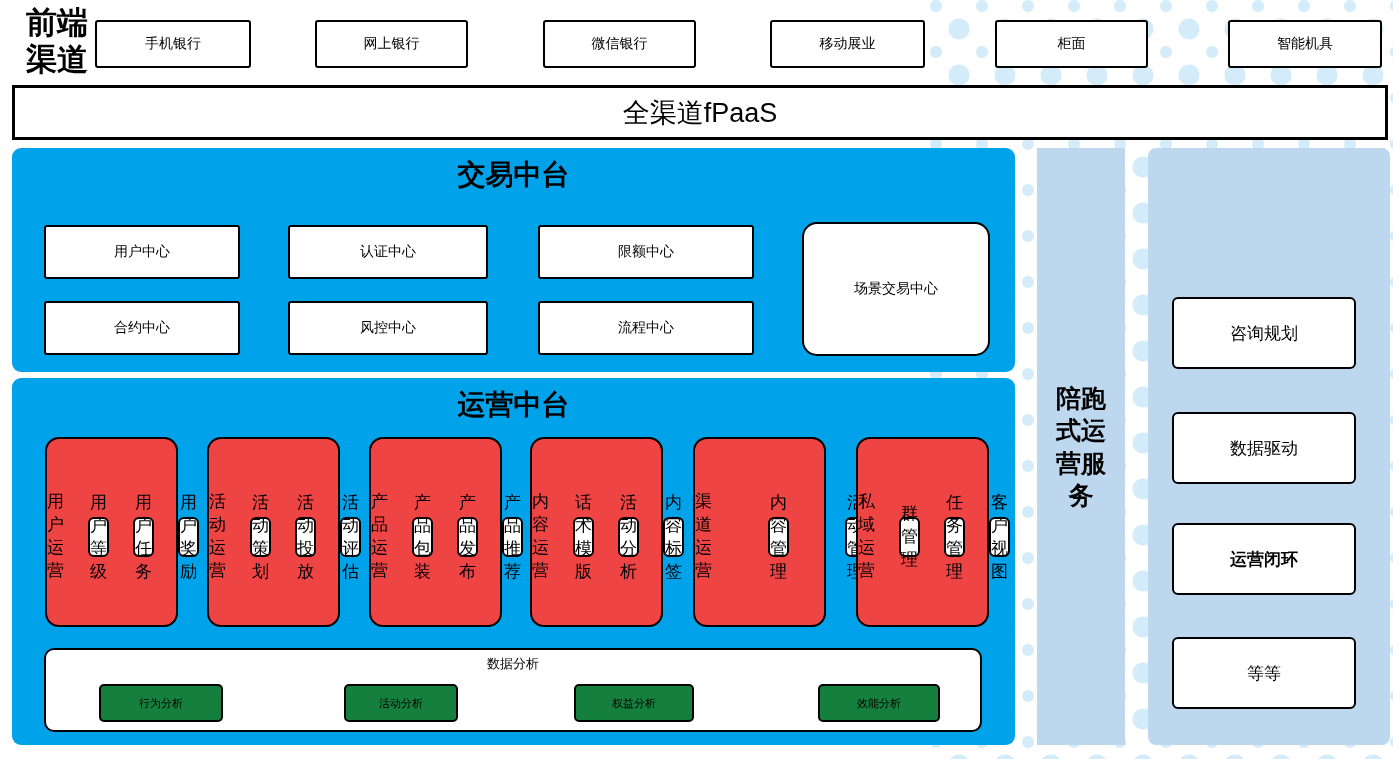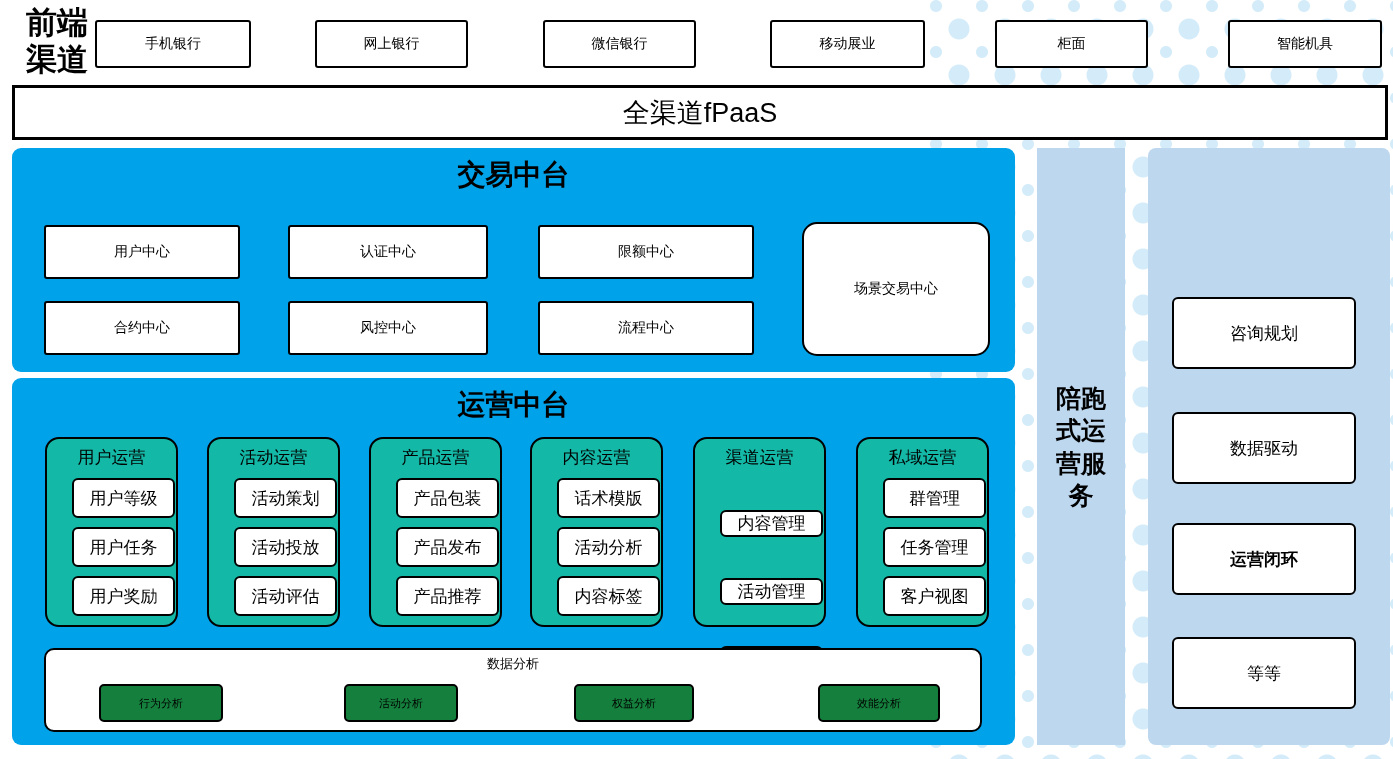--- a/index.html
+++ b/index.html
@@ -39,22 +39,22 @@
     position:absolute; left:12px; width:1003px; background:#00a2e9;
     border-radius:9px; box-sizing:border-box;
   }
   .panel-title{
     position:absolute; left:0; top:8px; width:100%; text-align:center;
     font-size:28px; font-weight:bold;
   }
   
   .opscol{
     position:absolute; top:59px; width:133px; height:190px;
-    background:#14b8a6; border:2px solid #000; border-radius:14px;
-    box-sizing:border-box; display:flex; flex-direction:column; align-items:center;
+    background:#ef4444; border:2px solid #000; border-radius:14px;
+    box-sizing:border-box; display:flex; flex-direction:row; align-items:center;
   }
   .opscol .hd{font-size:17px; margin-top:7px;}
   .opscol .it{
     width:103px; height:40px; margin-top:9px; border:2px solid #000;
     border-radius:6px; box-sizing:border-box; background:#fff;
     display:flex; align-items:center; justify-content:center; font-size:17px;margin-left:24px;
   }
   
   .analytics{
     position:absolute; left:32px; top:270px; width:938px; height:84px;

